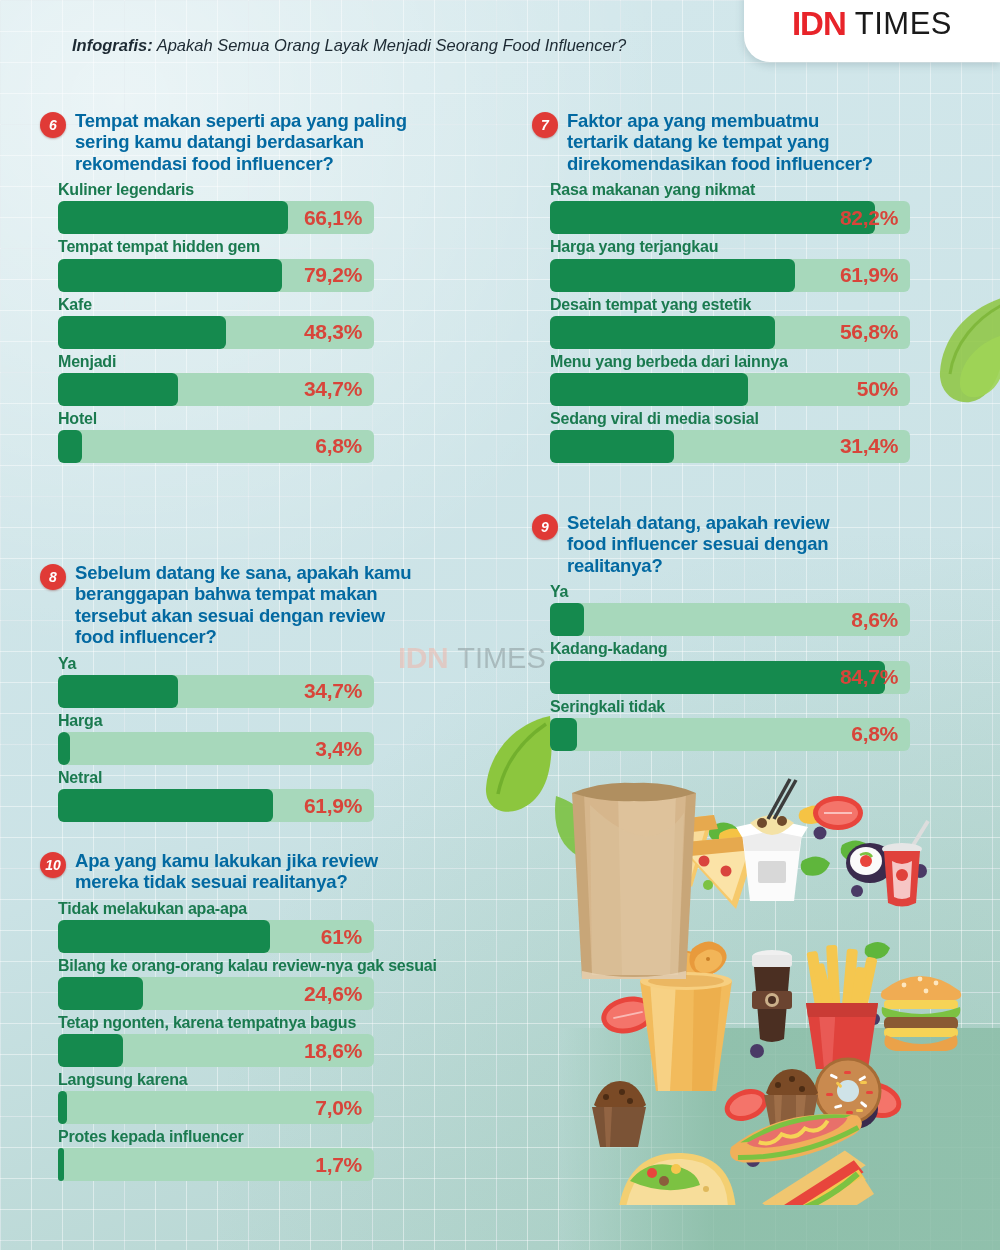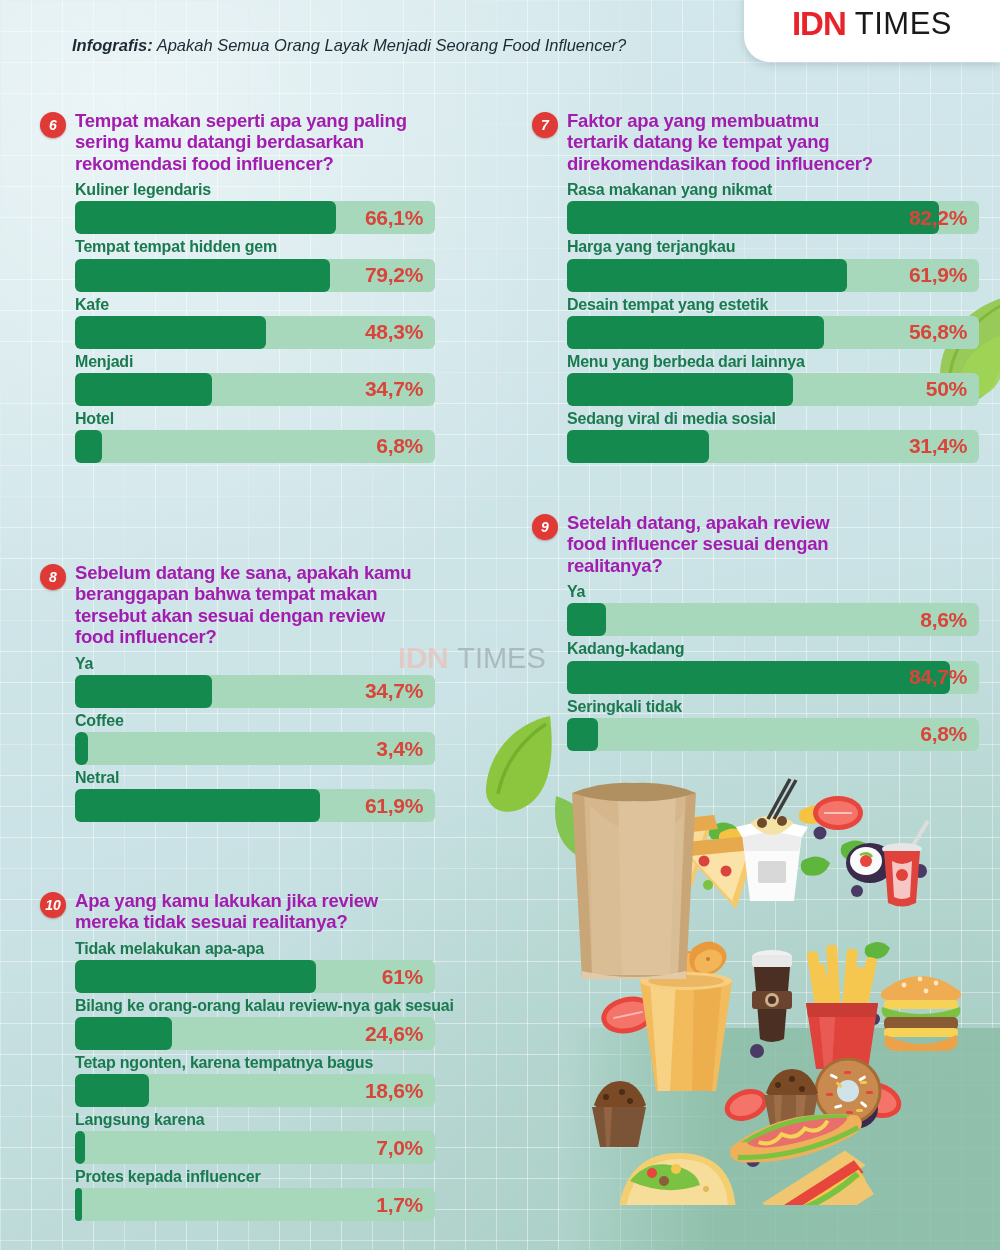--- a/index.html
+++ b/index.html
@@ -58,24 +58,24 @@
   .qblock{position:absolute;z-index:4;}
   .q-head{display:flex;align-items:flex-start;gap:9px;margin-bottom:5px;}
   .q-num{
     flex:none;width:26px;height:26px;border-radius:50%;
     background:#e03a36;color:#fff;font-weight:bold;font-size:14px;
     display:flex;align-items:center;justify-content:center;
     margin-top:2px;box-shadow:0 1px 2px rgba(120,30,25,.35);
     font-style:italic;
   }
   .q-text{
-    color:#a21caf;font-weight:bold;font-size:18.5px;line-height:1.16;
+    color:#0369a1;font-weight:bold;font-size:18.5px;line-height:1.16;
     letter-spacing:-.2px;
   }
-  .rows{margin-left:35px;}
+  .rows{margin-left:18px;}
   .row{margin-bottom:2px;}
   .row-label{
     color:#1a7a4f;font-weight:bold;font-size:16px;line-height:1.32;
     white-space:nowrap;letter-spacing:-.2px;
   }
   .track{
     position:relative;height:33px;border-radius:6px;
     background:#a7d8bb;display:flex;align-items:center;margin-top:1px;
   }
   .fill{
@@ -84,23 +84,23 @@
   }
   .pct{
     position:absolute;right:12px;top:50%;transform:translateY(-50%);
     color:#d8453a;font-weight:bold;font-size:21px;letter-spacing:-.3px;
   }
   
   #q6{left:40px;top:110px;width:420px;}
   #q7{left:532px;top:110px;width:420px;}
   #q8{left:40px;top:562px;width:440px;}
   #q9{left:532px;top:512px;width:420px;}
-  #q10{left:40px;top:890px;width:470px;}
-  #q6 .track,#q8 .track,#q10 .track{width:360px;}
-  #q7 .track,#q9 .track{width:412px;}
+  #q10{left:40px;top:850px;width:470px;}
+  #q6 .track,#q8 .track,#q10 .track{width:316px;}
+  #q7 .track,#q9 .track{width:360px;}
   
   #food{position:absolute;left:570px;top:775px;width:420px;height:430px;z-index:3;}
   .bag{position:absolute;left:122px;top:300px;z-index:2;}
 </style>
 </head>
 <body>
 
 <div id="bg">
   <div class="bg-wash"></div>
   <div class="grid"></div>
@@ -230,21 +230,21 @@
     </div>
     <div class="rows">
       <div class="row">
         <div class="row-label">Ya</div>
         <div class="track">
           <div class="fill" style="width: 38.1319%;"></div>
           <div class="pct">34,7%</div>
         </div>
       </div>
       <div class="row">
-        <div class="row-label">Coffee</div>
+        <div class="row-label">Harga</div>
         <div class="track">
           <div class="fill" style="width: 3.73626%;"></div>
           <div class="pct">3,4%</div>
         </div>
       </div>
       <div class="row">
         <div class="row-label">Netral</div>
         <div class="track">
           <div class="fill" style="width: 68.022%;"></div>
           <div class="pct">61,9%</div>

